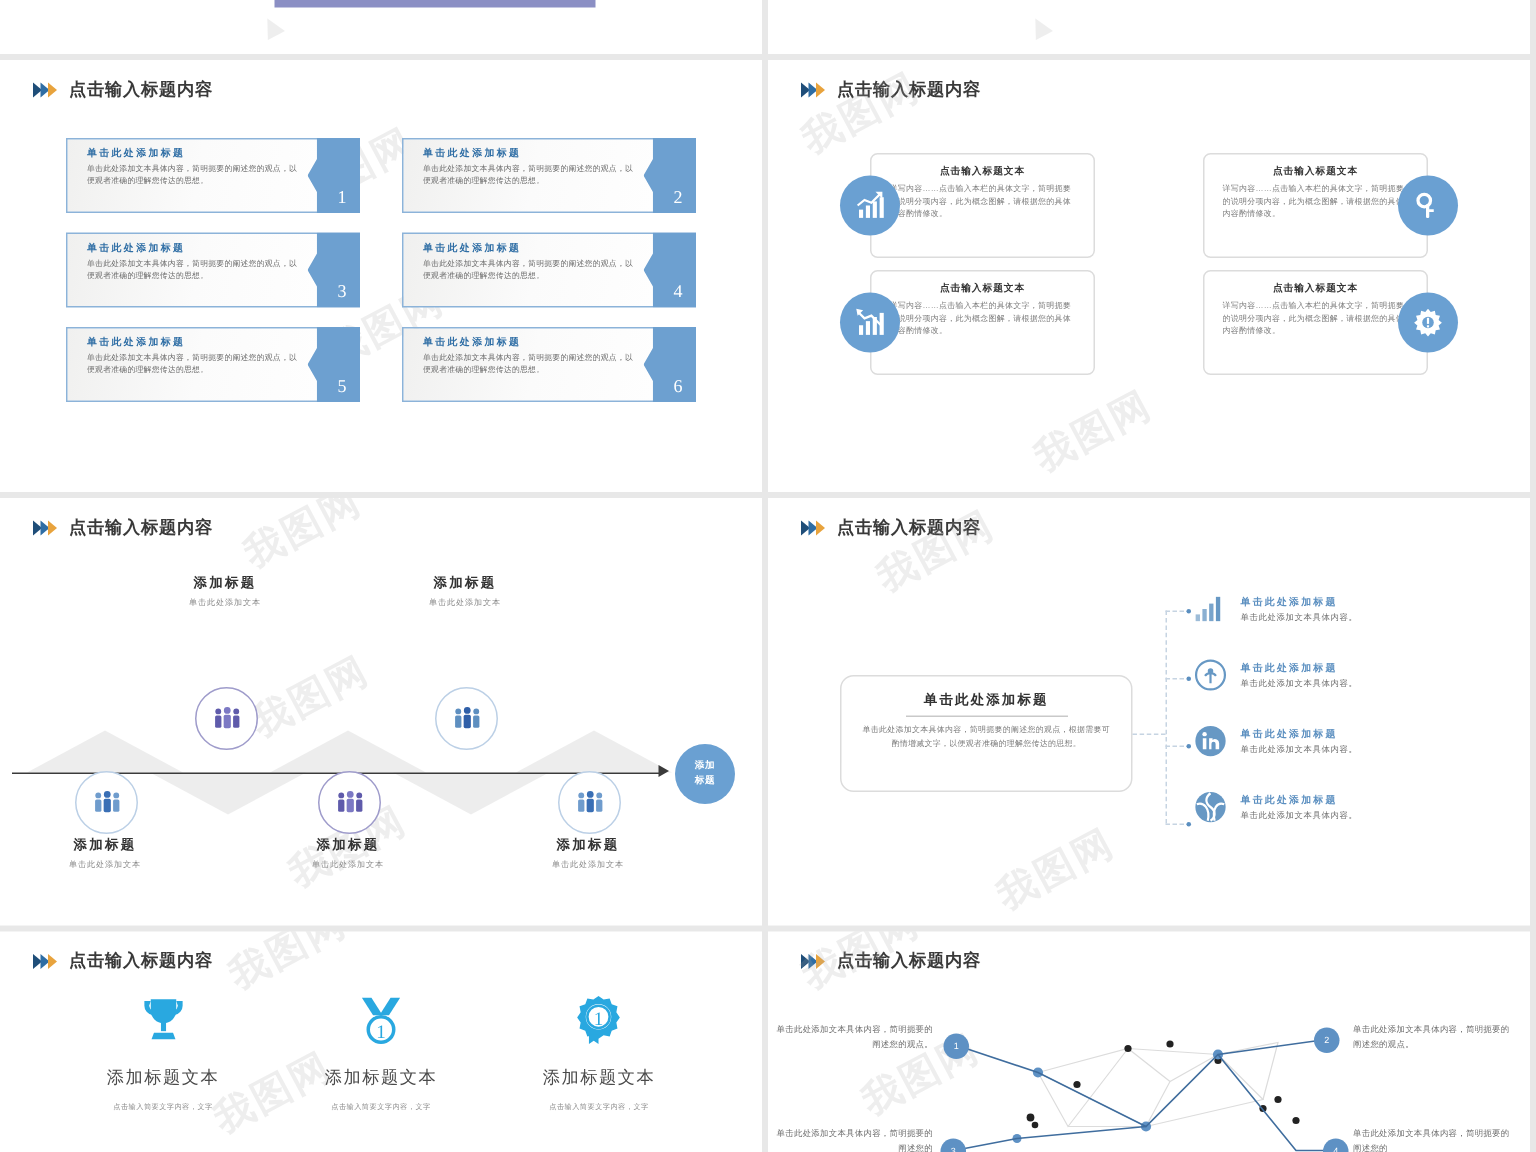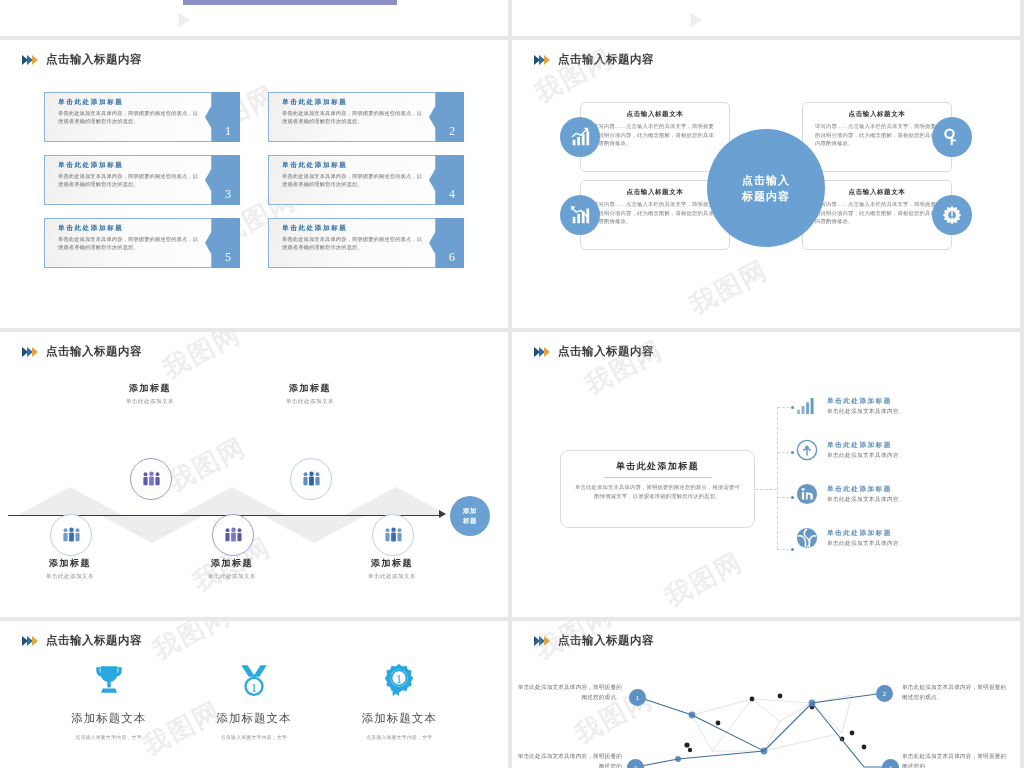--- a/index.html
+++ b/index.html
@@ -337,24 +337,20 @@
       </div>
       <div class="hicon r b">
         <svg width="22" height="22" viewBox="0 0 24 24" fill="#fff">
           <path d="M12 2 l2 2.4 3-1 .6 3.1 3.1.6-1 3 2.4 2 -2.4 2 1 3 -3.1.6 -.6 3.1 -3-1 -2 2.4 -2-2.4 -3 1 -.6-3.1 -3.1-.6 1-3 -2.4-2 2.4-2 -1-3 3.1-.6 .6-3.1 3 1z"></path>
           <circle cx="12" cy="12" r="4.2" fill="#6aa0d2"></circle>
           <rect x="11.2" y="8.6" width="1.6" height="4.4" fill="#fff"></rect>
           <rect x="11.2" y="14" width="1.6" height="1.6" fill="#fff"></rect>
         </svg>
       </div>
 
-      <div class="hub">
-        <span>点击输入</span>
-        <span>标题内容</span>
-      </div>
     </div>
   </div>
 
   <div class="slide">
     <div class="s-head">
       <span class="chevs">
         <i class="chev c1"></i>
           <i class="chev c2"></i>
           <i class="chev c3"></i>
       </span>

